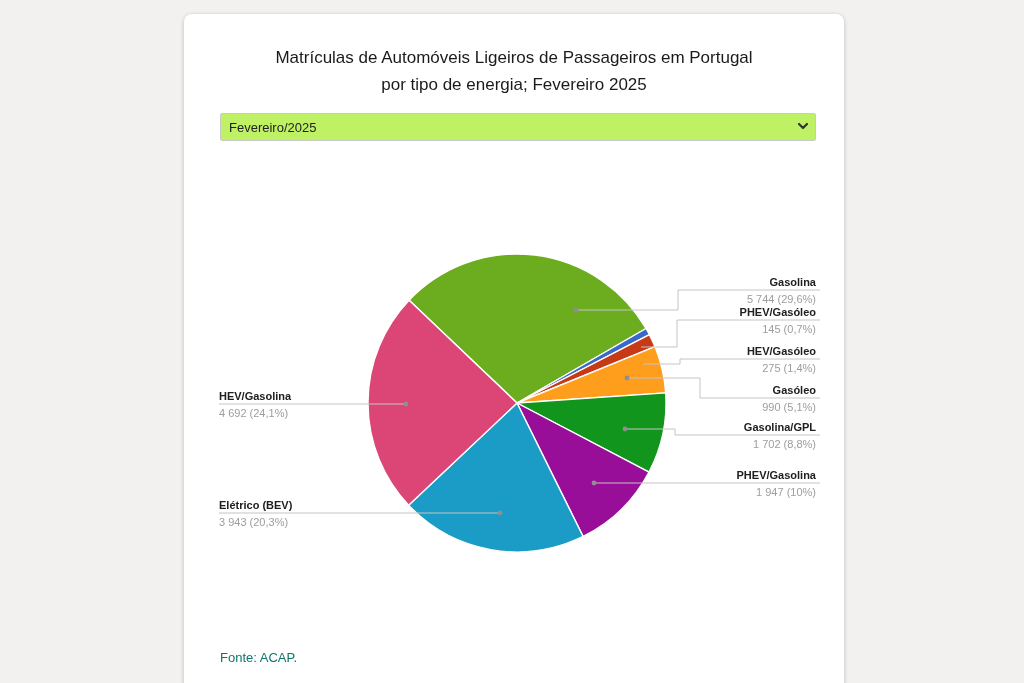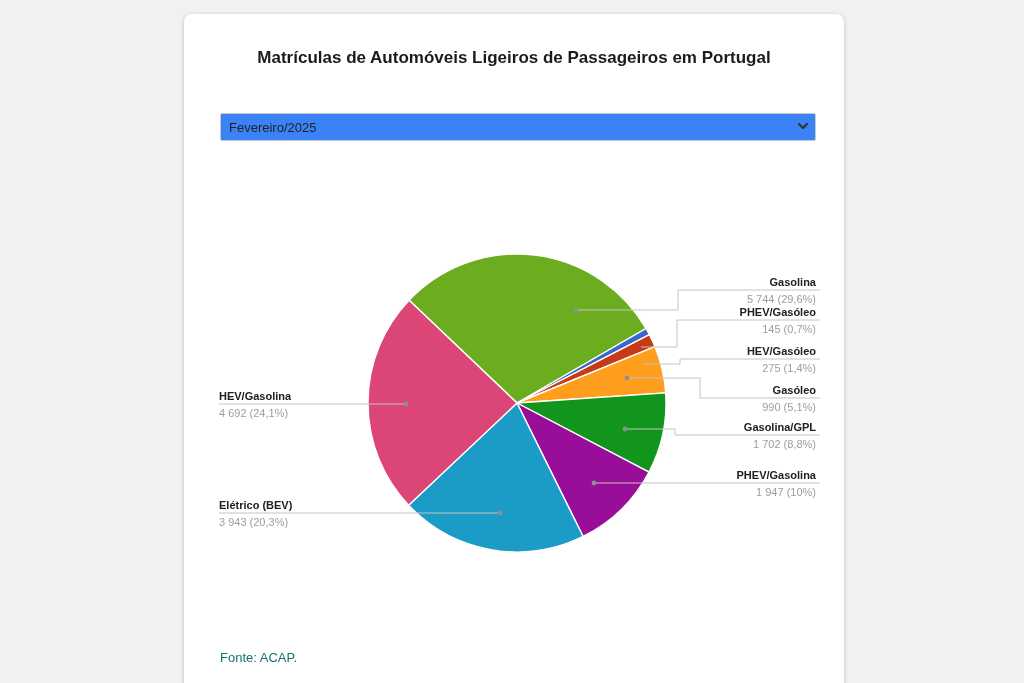--- a/index.html
+++ b/index.html
@@ -1,37 +1,38 @@
 <!DOCTYPE html>
 <html><head>
 <meta charset="utf-8">
 <style>
   html,body{margin:0;padding:0;width:1024px;height:683px;overflow:hidden;
     background:#f2f1ef;font-family:"Liberation Sans",sans-serif;}
   .card{position:absolute;left:184px;top:14px;width:660px;height:700px;
     background:#ffffff;border-radius:8px;box-shadow:0 1px 4px rgba(0,0,0,.22);}
   .title{position:absolute;left:184px;top:44px;width:660px;text-align:center;
-    font-size:17px;line-height:27px;font-weight:bold;color:#1b1b1b;}
+    font-size:17px;line-height:27px;font-weight:normal;color:#1b1b1b;}
   .select-wrap{position:absolute;left:220px;top:113px;width:596px;height:28px;}
   .select-wrap select{width:100%;height:100%;-webkit-appearance:none;appearance:none;
-    border:1px solid #c9c9c9;border-radius:2px;background:#3b82f6;
+    border:1px solid #c9c9c9;border-radius:2px;background:#bef264;
     font-family:"Liberation Sans",sans-serif;font-size:13px;color:#222;
     padding:0 24px 0 8px;outline:none;}
   .chev{position:absolute;right:8px;top:9px;pointer-events:none;line-height:0;}
   #chart{position:absolute;left:0;top:0;pointer-events:none;}
   #chart path{pointer-events:auto;}
   .fonte{position:absolute;left:220px;top:650px;font-size:13px;color:#0f766e;}
 </style>
 </head>
 <body>
 
 <div class="card"></div>
 
 <div class="title">
   <div>Matrículas de Automóveis Ligeiros de Passageiros em Portugal</div>
+  <div>por tipo de energia; Fevereiro 2025</div>
 </div>
 
 <div class="select-wrap">
   <select>
     <option>Fevereiro/2025</option>
   </select>
   <span class="chev">
     <svg width="10" height="8" viewBox="0 0 10 8">
       <polyline points="1,2 5,6 9,2" fill="none" stroke="#333" stroke-width="2.2" stroke-linecap="round" stroke-linejoin="round"></polyline>
     </svg>

